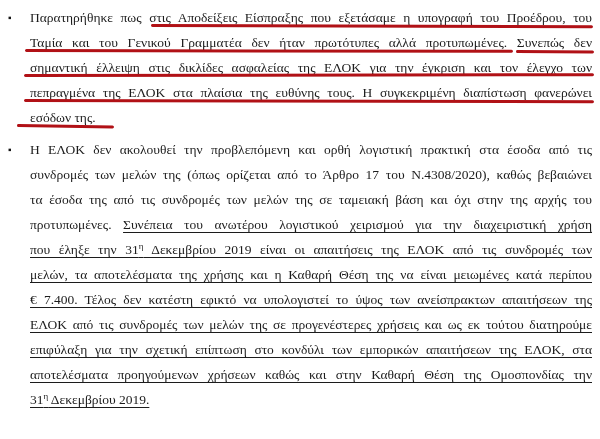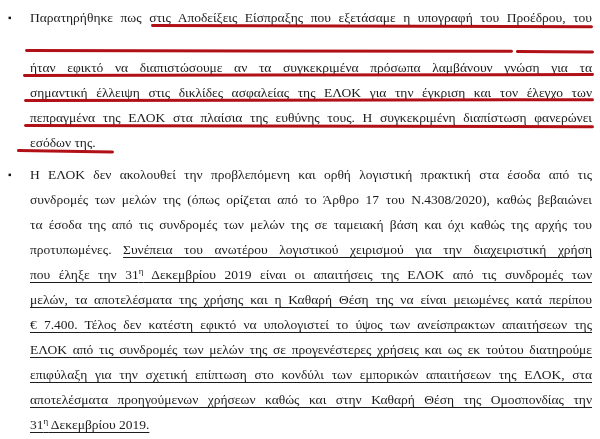--- a/index.html
+++ b/index.html
@@ -65,26 +65,23 @@
   <div class="bullet-row">
     <div class="marker-col">
       <span class="marker">▪</span>
     </div>
     <div class="lines">
       <div class="line">
         <span>Παρατηρήθηκε πως στις Αποδείξεις Είσπραξης που εξετάσαμε η υπογραφή του Προέδρου, του</span>
         <i class="redline rl-l1" style="background: rgb(177, 17, 22);"></i>
       </div>
       <div class="line">
+        <span>Ταμία και του Γενικού Γραμματέα δεν ήταν πρωτότυπες αλλά προτυπωμένες. Συνεπώς δεν</span>
         <i class="redline rl-l2a" style="background: rgb(177, 17, 22);"></i>
         <i class="redline rl-l2b" style="background: rgb(177, 17, 22);"></i>
-      </div>
-      <div class="line">
-        <span>ήταν εφικτό να διαπιστώσουμε αν τα συγκεκριμένα πρόσωπα λαμβάνουν γνώση για τα</span>
-        <i class="redline rl-l3" style="background: rgb(177, 17, 22);"></i>
       </div>
       <div class="line">
         <span>σημαντική έλλειψη στις δικλίδες ασφαλείας της ΕΛΟΚ για την έγκριση και τον έλεγχο των</span>
         <i class="redline rl-l5" style="background: rgb(177, 17, 22);"></i>
       </div>
       <div class="line">
         <span>πεπραγμένα της ΕΛΟΚ στα πλαίσια της ευθύνης τους. Η συγκεκριμένη διαπίστωση φανερώνει</span>
         <i class="redline rl-l4" style="background: rgb(177, 17, 22);"></i>
       </div>
       <div class="line last">
@@ -101,21 +98,21 @@
       <span class="marker">▪</span>
     </div>
     <div class="lines">
       <div class="line">
         <span>Η ΕΛΟΚ δεν ακολουθεί την προβλεπόμενη και ορθή λογιστική πρακτική στα έσοδα από τις</span>
       </div>
       <div class="line">
         <span>συνδρομές των μελών της (όπως ορίζεται από το Άρθρο 17 του Ν.4308/2020), καθώς βεβαιώνει</span>
       </div>
       <div class="line">
-        <span>τα έσοδα της από τις συνδρομές των μελών της σε ταμειακή βάση και όχι καθώς της αρχής του</span>
+        <span>τα έσοδα της από τις συνδρομές των μελών της σε ταμειακή βάση και όχι στην της αρχής του</span>
       </div>
       <div class="line">
         <span>προτυπωμένες. </span><span class="ul-seg">Συνέπεια του ανωτέρου λογιστικού χειρισμού για την διαχειριστική χρήση</span>
       </div>
       <div class="line ul">
         <span>που έληξε την 31</span><span class="sup">η</span><span> Δεκεμβρίου 2019 είναι οι απαιτήσεις της ΕΛΟΚ από τις συνδρομές των</span>
       </div>
       <div class="line ul">
         <span>μελών, τα αποτελέσματα της χρήσης και η Καθαρή Θέση της να είναι μειωμένες κατά περίπου</span>
       </div>

